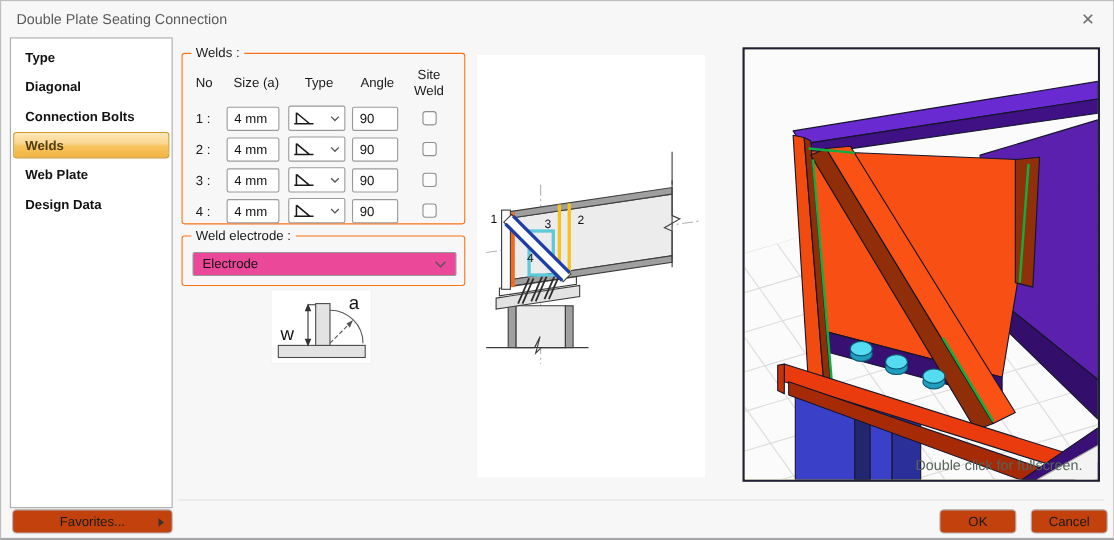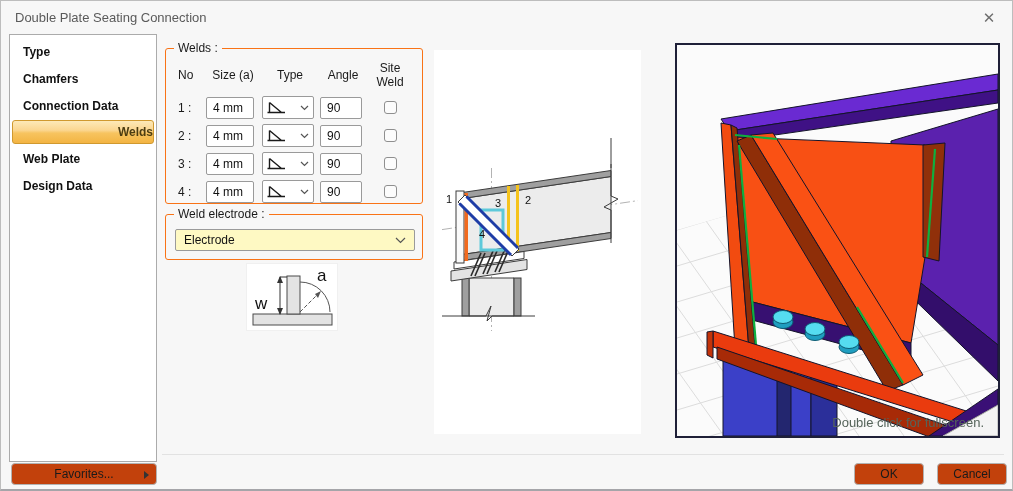--- a/index.html
+++ b/index.html
@@ -10,21 +10,21 @@
   .titlebar{position:absolute;left:0;top:0;right:0;height:32px;}
   .title{position:absolute;left:14px;top:9px;font-size:13px;color:#5a5a5a;}
   .close-btn{position:absolute;right:12px;top:6px;width:22px;height:22px;
     font-size:15px;color:#6e6e6e;display:flex;align-items:center;justify-content:center;cursor:default;}
   
   .sidebar{position:absolute;left:8px;top:33px;width:148px;height:428px;
     background:#fff;border:1px solid #ababab;padding-top:3px;}
   .nav-item{height:27px;display:flex;align-items:center;padding-left:13px;
     font-size:12px;font-weight:600;color:#111;}
   .nav-item.selected{margin:1px 2px;height:24px;padding-left:10px;border:1px solid #d0992f;border-radius:3px;
-    background:linear-gradient(180deg,#fde9b8 0%,#fbd690 42%,#f7c45f 55%,#f3b443 100%);color:#4c3d12;justify-content:flex-end;}
+    background:linear-gradient(180deg,#fde9b8 0%,#fbd690 42%,#f7c45f 55%,#f3b443 100%);color:#4c3d12;}
   
   .groupbox{position:absolute;border:1px solid #f97316;border-radius:3px;}
   .groupbox .legend{position:absolute;top:-8px;left:8px;background:#f7f7f7;padding:0 4px;
     font-size:12px;color:#1a1a1a;line-height:15px;}
   .gb-welds{left:164px;top:47px;width:258px;height:156px;}
   .gb-electrode{left:164px;top:213px;width:258px;height:46px;}
   
   .weld-table{position:absolute;left:10px;top:12px;display:grid;
     grid-template-columns:30px 54px 60px 46px 48px;column-gap:0;row-gap:5px;align-items:center;}
   .wt-head{font-size:12px;color:#1a1a1a;text-align:center;padding-bottom:2px;}
@@ -33,21 +33,21 @@
   .txt-input{width:48px;height:22px;border:1px solid #9a9a9a;border-radius:2px;background:#fff;
     font-size:12px;color:#111;padding:0 0 0 6px;outline:none;}
   .txt-input.angle{width:42px;}
   .type-dd{width:52px;height:23px;border:1px solid #9a9a9a;border-radius:2px;background:#fff;
     display:flex;align-items:center;justify-content:space-between;padding:0 4px 0 3px;margin:0 auto 0 2px;}
   .cb-wrap{display:flex;justify-content:center;}
   .checkbox{appearance:none;-webkit-appearance:none;width:13px;height:13px;margin:0;
     border:1px solid #8f8f8f;border-radius:3px;background:#fcfcfc;}
   
   .combo{position:absolute;left:9px;top:14px;width:240px;height:22px;border:1px solid #9a9a9a;border-radius:2px;
-    background:#fef9c3;display:flex;align-items:center;justify-content:space-between;padding:0 8px;font-size:12px;color:#111;}
+    background:#ec4899;display:flex;align-items:center;justify-content:space-between;padding:0 8px;font-size:12px;color:#111;}
   
   .symbol-card{position:absolute;left:245px;top:262px;width:92px;height:68px;background:#fff;border:1px solid #f0f0f0;}
   
   .draw-panel{position:absolute;left:433px;top:49px;width:207px;height:384px;background:#fff;}
   
   .viewer{position:absolute;left:674px;top:42px;width:325px;height:395px;background:#fef9c3;
     border:2px solid #1f2038;}
   .viewer-hint{position:absolute;right:14px;bottom:6px;font-size:13px;color:#55645a;}
   
   .divider{position:absolute;left:161px;right:8px;top:453px;height:1px;background:#e2e2e2;}
@@ -66,24 +66,24 @@
   <div class="titlebar">
     <div class="title">Double Plate Seating Connection</div>
     <div class="close-btn">✕</div>
   </div>
 
   <div class="sidebar">
     <div class="nav-item">
         <span>Type</span>
       </div>
     <div class="nav-item">
-        <span>Chamfers</span>
-      </div>
-    <div class="nav-item">
-        <span>Connection Data</span>
+        <span>Diagonal</span>
+      </div>
+    <div class="nav-item">
+        <span>Connection Bolts</span>
       </div>
     <div class="nav-item selected">
         <span>Welds</span>
       </div>
     <div class="nav-item">
         <span>Web Plate</span>
       </div>
     <div class="nav-item">
         <span>Design Data</span>
       </div>

